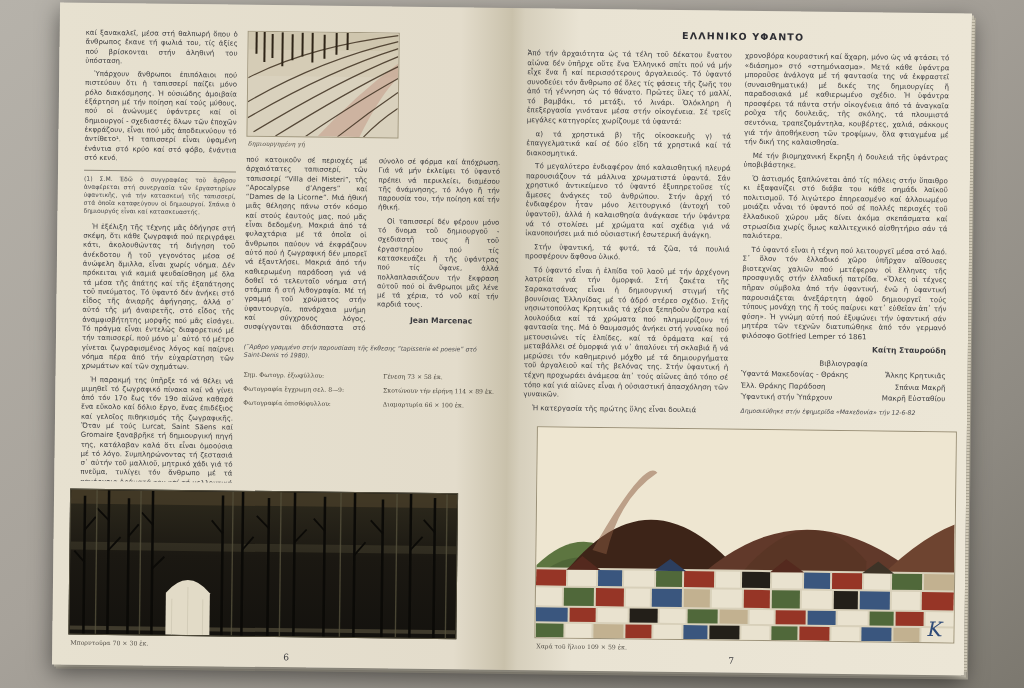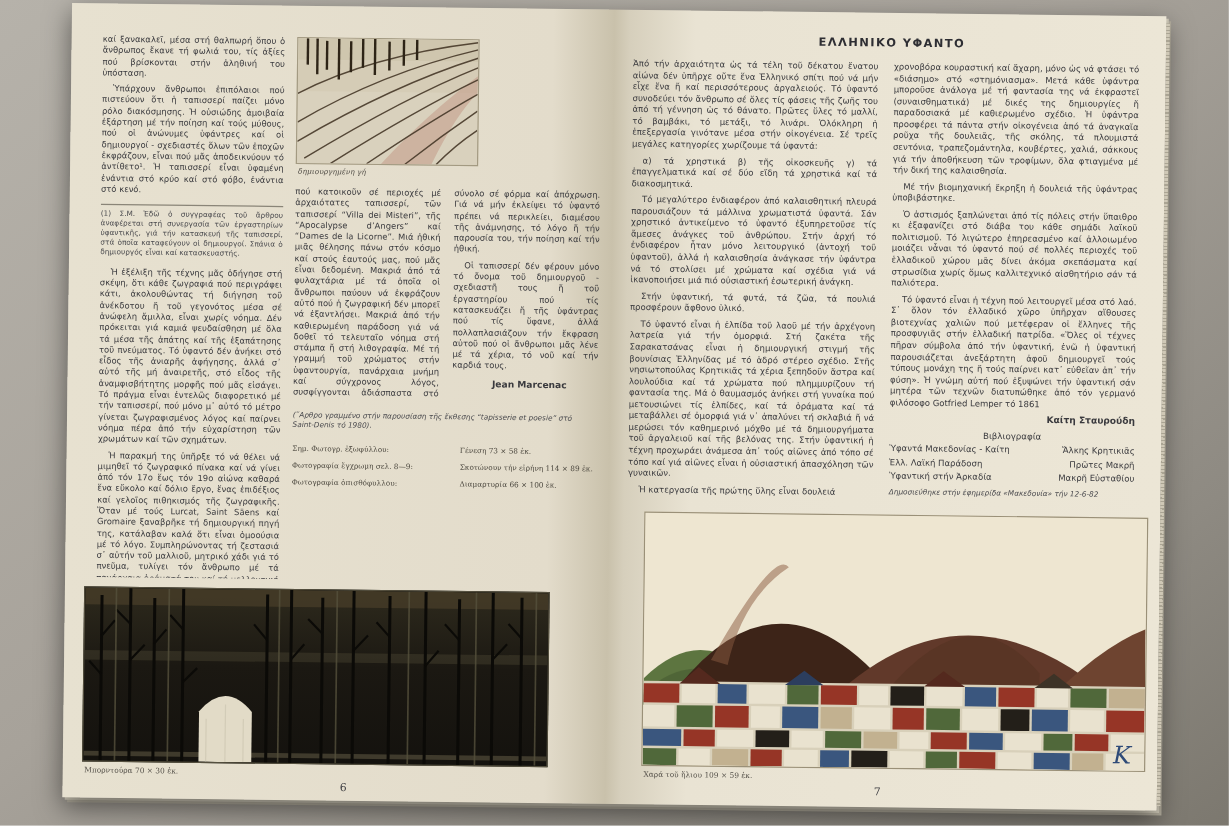--- a/index.html
+++ b/index.html
@@ -202,29 +202,29 @@
         <p>Ἡ κατεργασία τῆς πρώτης ὕλης εἶναι δουλειά</p>
       </div>
       <div class="rp-col">
         <p class="noindent">χρονοβόρα κουραστική καί ἄχαρη, μόνο ὡς νά φτάσει τό «διάσημο» στό «στημόνιασμα». Μετά κάθε ὑφάντρα μποροῦσε ἀνάλογα μέ τή φαντασία της νά ἐκφραστεῖ (συναισθηματικά) μέ δικές της δημιουργίες ἤ παραδοσιακά μέ καθιερωμένο σχέδιο. Ἡ ὑφάντρα προσφέρει τά πάντα στήν οἰκογένεια ἀπό τά ἀναγκαῖα ροῦχα τῆς δουλειᾶς, τῆς σκόλης, τά πλουμιστά σεντόνια, τραπεζομάντηλα, κουβέρτες, χαλιά, σάκκους γιά τήν ἀποθήκευση τῶν τροφίμων, ὅλα φτιαγμένα μέ τήν δική της καλαισθησία.</p>
         <p>Μέ τήν βιομηχανική ἔκρηξη ἡ δουλειά τῆς ὑφάντρας ὑποβιβάστηκε.</p>
         <p>Ὁ ἀστισμός ξαπλώνεται ἀπό τίς πόλεις στήν ὕπαιθρο κι ἐξαφανίζει στό διάβα του κάθε σημάδι λαϊκοῦ πολιτισμοῦ. Τό λιγώτερο ἐπηρεασμένο καί ἀλλοιωμένο μοιάζει νἆναι τό ὑφαντό πού σέ πολλές περιοχές τοῦ ἑλλαδικοῦ χώρου μᾶς δίνει ἀκόμα σκεπάσματα καί στρωσίδια χωρίς ὅμως καλλιτεχνικό αἰσθητήριο σάν τά παλιότερα.</p>
         <p>Τό ὑφαντό εἶναι ἡ τέχνη πού λειτουργεῖ μέσα στό λαό. Σ᾽ ὅλον τόν ἑλλαδικό χῶρο ὑπῆρχαν αἴθουσες βιοτεχνίας χαλιῶν πού μετέφεραν οἱ ἕλληνες τῆς προσφυγιᾶς στήν ἑλλαδική πατρίδα. «Ὅλες οἱ τέχνες πῆραν σύμβολα ἀπό τήν ὑφαντική, ἐνῶ ἡ ὑφαντική παρουσιάζεται ἀνεξάρτητη ἀφοῦ δημιουργεῖ τούς τύπους μονάχη της ἤ τούς παίρνει κατ᾽ εὐθεῖαν ἀπ᾽ τήν φύση». Ἡ γνώμη αὐτή πού ἐξυψώνει τήν ὑφαντική σάν μητέρα τῶν τεχνῶν διατυπώθηκε ἀπό τόν γερμανό φιλόσοφο Gotfried Lemper τό 1861</p>
         <div class="rp-sig">Καίτη Σταυρούδη</div>
         <div class="rp-bibtitle">Βιβλιογραφία</div>
         <div class="bib-row">
-          <span>Ὑφαντά Μακεδονίας - Καίτη</span>
+          <span>Ὑφαντά Μακεδονίας - Θράκης</span>
           <span>Ἄλκης Κρητικιᾶς</span>
         </div>
         <div class="bib-row">
-          <span>Ἑλλ. Λαϊκή Παράδοση</span>
-          <span>Πρῶτες Μακρῆ</span>
+          <span>Ἑλλ. Θράκης Παράδοση</span>
+          <span>Σπάνια Μακρῆ</span>
         </div>
         <div class="bib-row">
-          <span>Ὑφαντική στήν Ἀρκαδία</span>
+          <span>Ὑφαντική στήν Ὑπάρχουν</span>
           <span>Μακρῆ Εὐσταθίου</span>
         </div>
         <div class="rp-footnote">Δημοσιεύθηκε στήν ἐφημερίδα «Μακεδονία» τήν 12-6-82</div>
       </div>
     </div>
 
     <div class="rp-artwork">
       <svg width="418" height="210" viewBox="0 0 418 210">
         <rect width="418" height="210" fill="#eee6d1"></rect>
 

